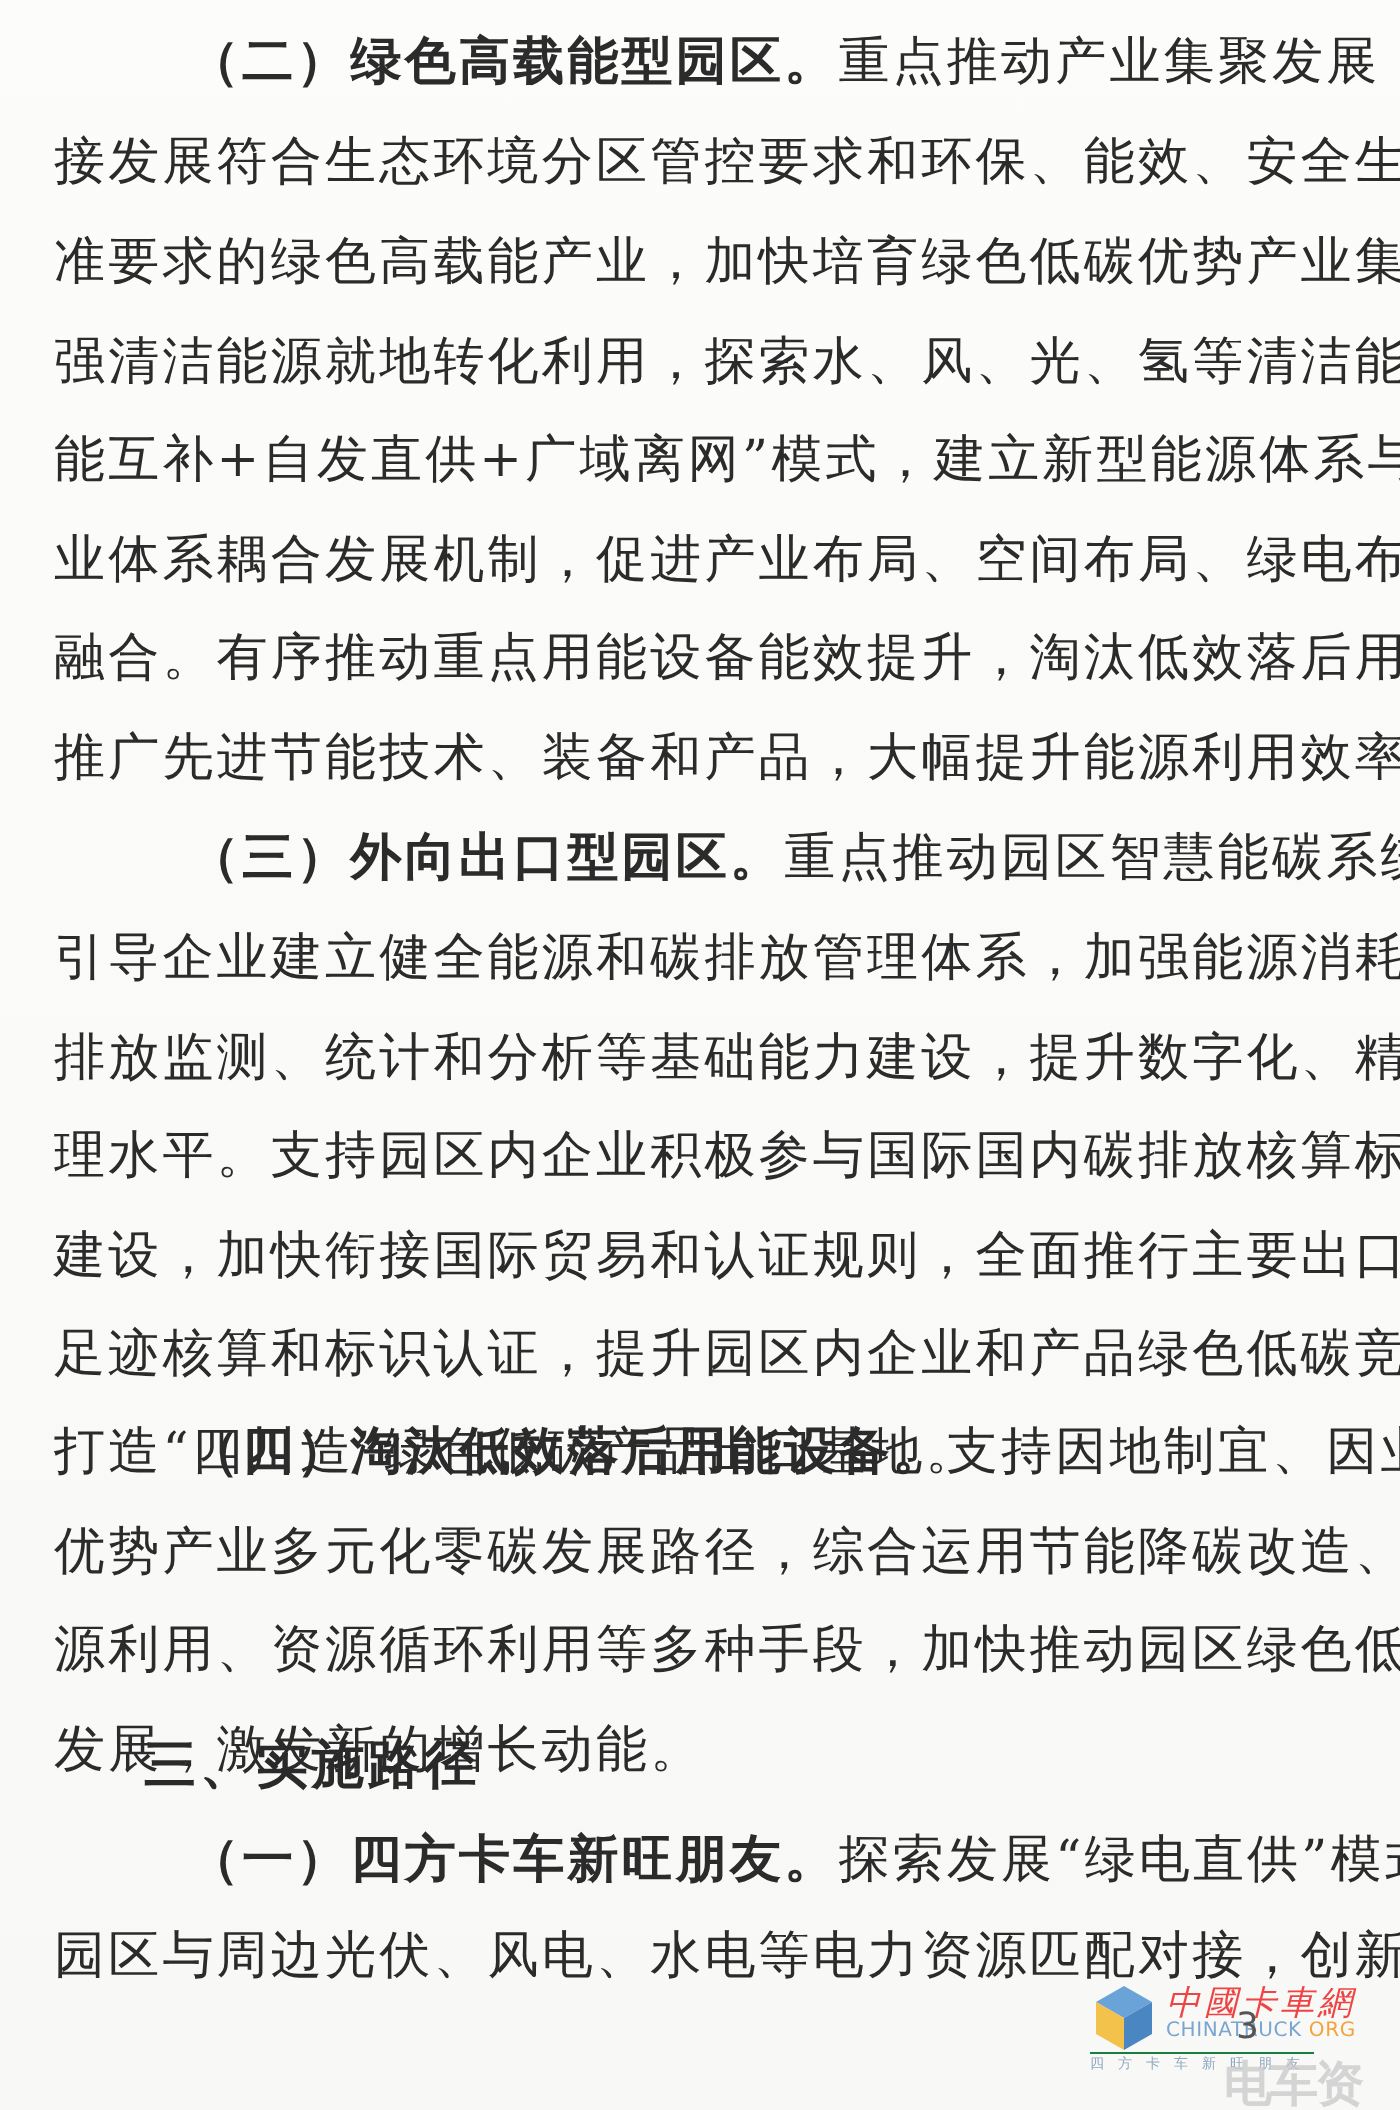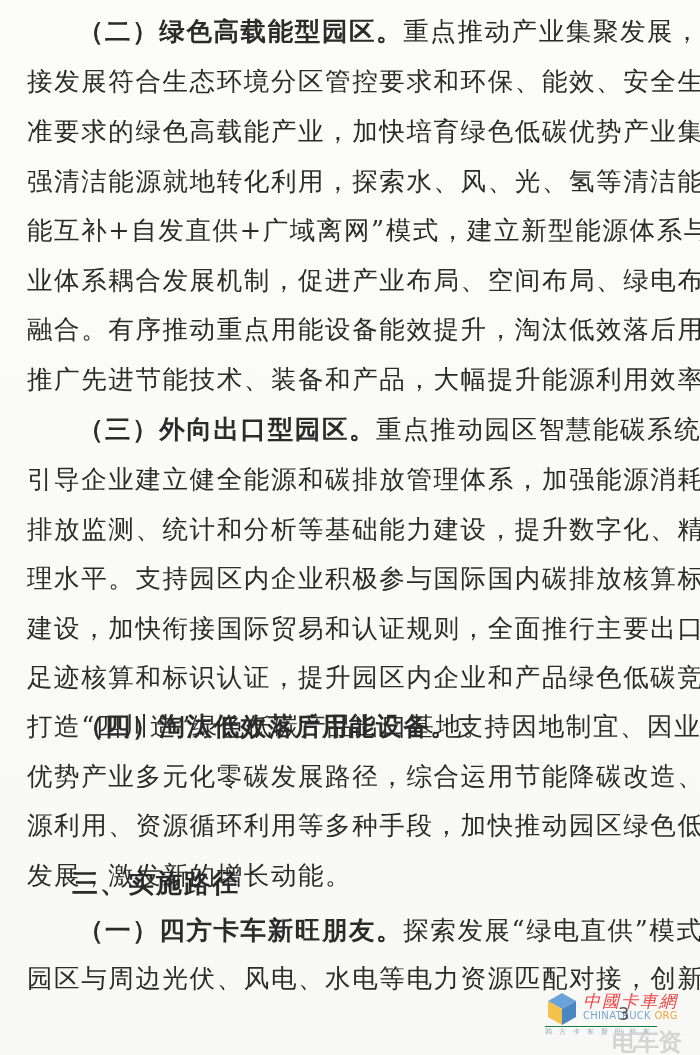--- a/index.html
+++ b/index.html
@@ -18,21 +18,21 @@
     position: absolute;
     left: 27px;
     width: 650px;
     font-size: 25.5px;
     line-height: 30px;
     letter-spacing: 1.6px;
     white-space: nowrap;
     color: #2b2b2b;
   }
   .indent { left: 78px; }
-  .bold { font-weight: bold; }
+  .bold { font-weight: bold; margin-left: 16px; }
   .heading {
     position: absolute; left: 72px;
     font-family: "DejaVu Sans", "Liberation Sans", sans-serif;
     font-weight: bold; font-size: 26px; line-height: 30px; letter-spacing: 2px;
     color: #2a2a2a;
   }
   .page-num {
     position: absolute; left: 618px; top: 1003px;
     font-size: 18px; color: #555;
     font-family: "DejaVu Sans", sans-serif;

